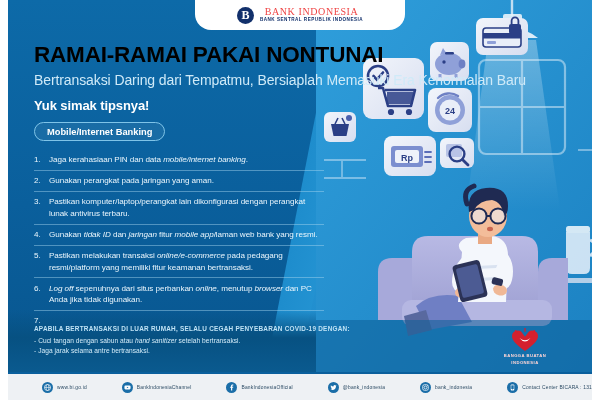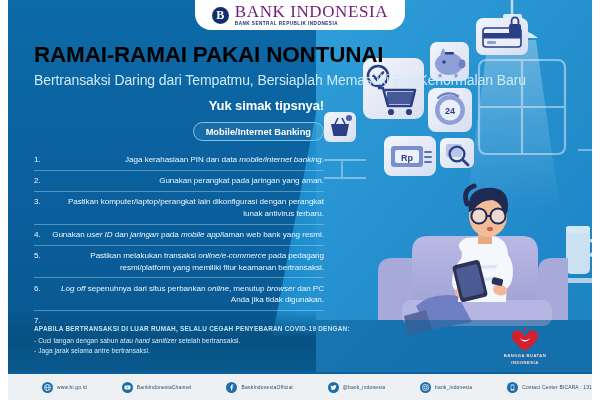--- a/index.html
+++ b/index.html
@@ -41,41 +41,41 @@
     z-index:6;
   }
   .logo-mark {
     width:17px; height:17px; border-radius:50%;
     background:#12306b; color:#fff; font-weight:bold; font-size:12px;
     display:flex; align-items:center; justify-content:center;
     font-family:"Liberation Serif", serif; line-height:1;
   }
   .logo-words { display:flex; flex-direction:column; line-height:1; }
   .logo-main {
-    font-family:"Liberation Serif", serif; font-size:17px; letter-spacing:.6px;
-    color:#701a75; font-weight:normal;
+    font-family:"Liberation Serif", serif; font-size:10px; letter-spacing:.6px;
+    color:#ef4444; font-weight:normal;text-align:center;
   }
   .logo-sub {
     font-size:4.6px; letter-spacing:.5px; color:#12306b;
     margin-top:1.5px; font-weight:bold;
   }
 
   
   .headline { position:absolute; left:26px; top:44px; z-index:5; }
   .headline h1 {
     font-size:22.5px; font-weight:bold; color:#000000;
     letter-spacing:-.2px; line-height:1;
   }
   .headline h2 {
     font-size:14px; font-weight:normal; color:#cfeaf8;
     margin-top:6px; letter-spacing:-.1px; line-height:1;
   }
 
   
-  .tips { position:absolute; left:26px; top:98px; width:290px; z-index:5;text-align:right; }
+  .tips { position:absolute; left:26px; top:98px; width:290px; z-index:5; }
   .tips-title { font-size:13px; font-weight:bold; color:#ffffff; letter-spacing:-.1px; }
   .pill {
     display:inline-block; margin-top:9px;
     border:1px solid #7fc4e8; border-radius:11px;
     padding:3.5px 12px; font-size:9.3px; font-weight:bold; color:#ffffff;
     background:rgba(255,255,255,.06);
   }
   ol.tiplist { list-style:none; margin-top:9px; }
   ol.tiplist li {
     position:relative; padding:4.3px 0 4.3px 15px;
@@ -298,21 +298,21 @@
     <h2>Bertransaksi Daring dari Tempatmu, Bersiaplah Memasuki Era Kenormalan Baru</h2>
   </div>
 
   <div class="tips">
     <div class="tips-title">Yuk simak tipsnya!</div>
     <div class="pill">Mobile/Internet Banking</div>
     <ol class="tiplist" id="tiplist">
         <li><span class="num">1.</span><span><span>Jaga kerahasiaan PIN dan data </span><i>mobile/internet banking</i><span>.</span></span></li>
         <li><span class="num">2.</span><span><span>Gunakan perangkat pada jaringan yang aman.</span></span></li>
         <li><span class="num">3.</span><span><span>Pastikan komputer/laptop/perangkat lain dikonfigurasi dengan perangkat lunak antivirus terbaru.</span></span></li>
-        <li><span class="num">4.</span><span><span>Gunakan </span><i>user ID</i><span> dan </span><i>jaringan</i><span> pada </span><i>mobile app</i><span>/laman web bank yang resmi.</span></span></li>
+        <li><span class="num">4.</span><span><span>Gunakan </span><i>tidak ID</i><span> dan </span><i>jaringan</i><span> fitur </span><i>mobile app</i><span>/laman web bank yang resmi.</span></span></li>
         <li><span class="num">5.</span><span><span>Pastikan melakukan transaksi </span><i>online/e-commerce</i><span> pada pedagang resmi/platform yang memiliki fitur keamanan bertransaksi.</span></span></li>
         <li><span class="num">6.</span><span><i>Log off</i><span> sepenuhnya dari situs perbankan </span><i>online</i><span>, menutup </span><i>browser</i><span> dan PC Anda jika tidak digunakan.</span></span></li>
         <li style="border-bottom: none;"><span class="num">7.</span></li>
       </ol>
   </div>
 
   <div class="covid">
     <div class="cap">APABILA BERTRANSAKSI DI LUAR RUMAH, SELALU CEGAH PENYEBARAN COVID-19 DENGAN:</div>
     <div id="covidlines">
         <div class="ln"><span>- Cuci tangan dengan sabun atau </span><i>hand sanitizer</i><span> setelah bertransaksi.</span></div>

